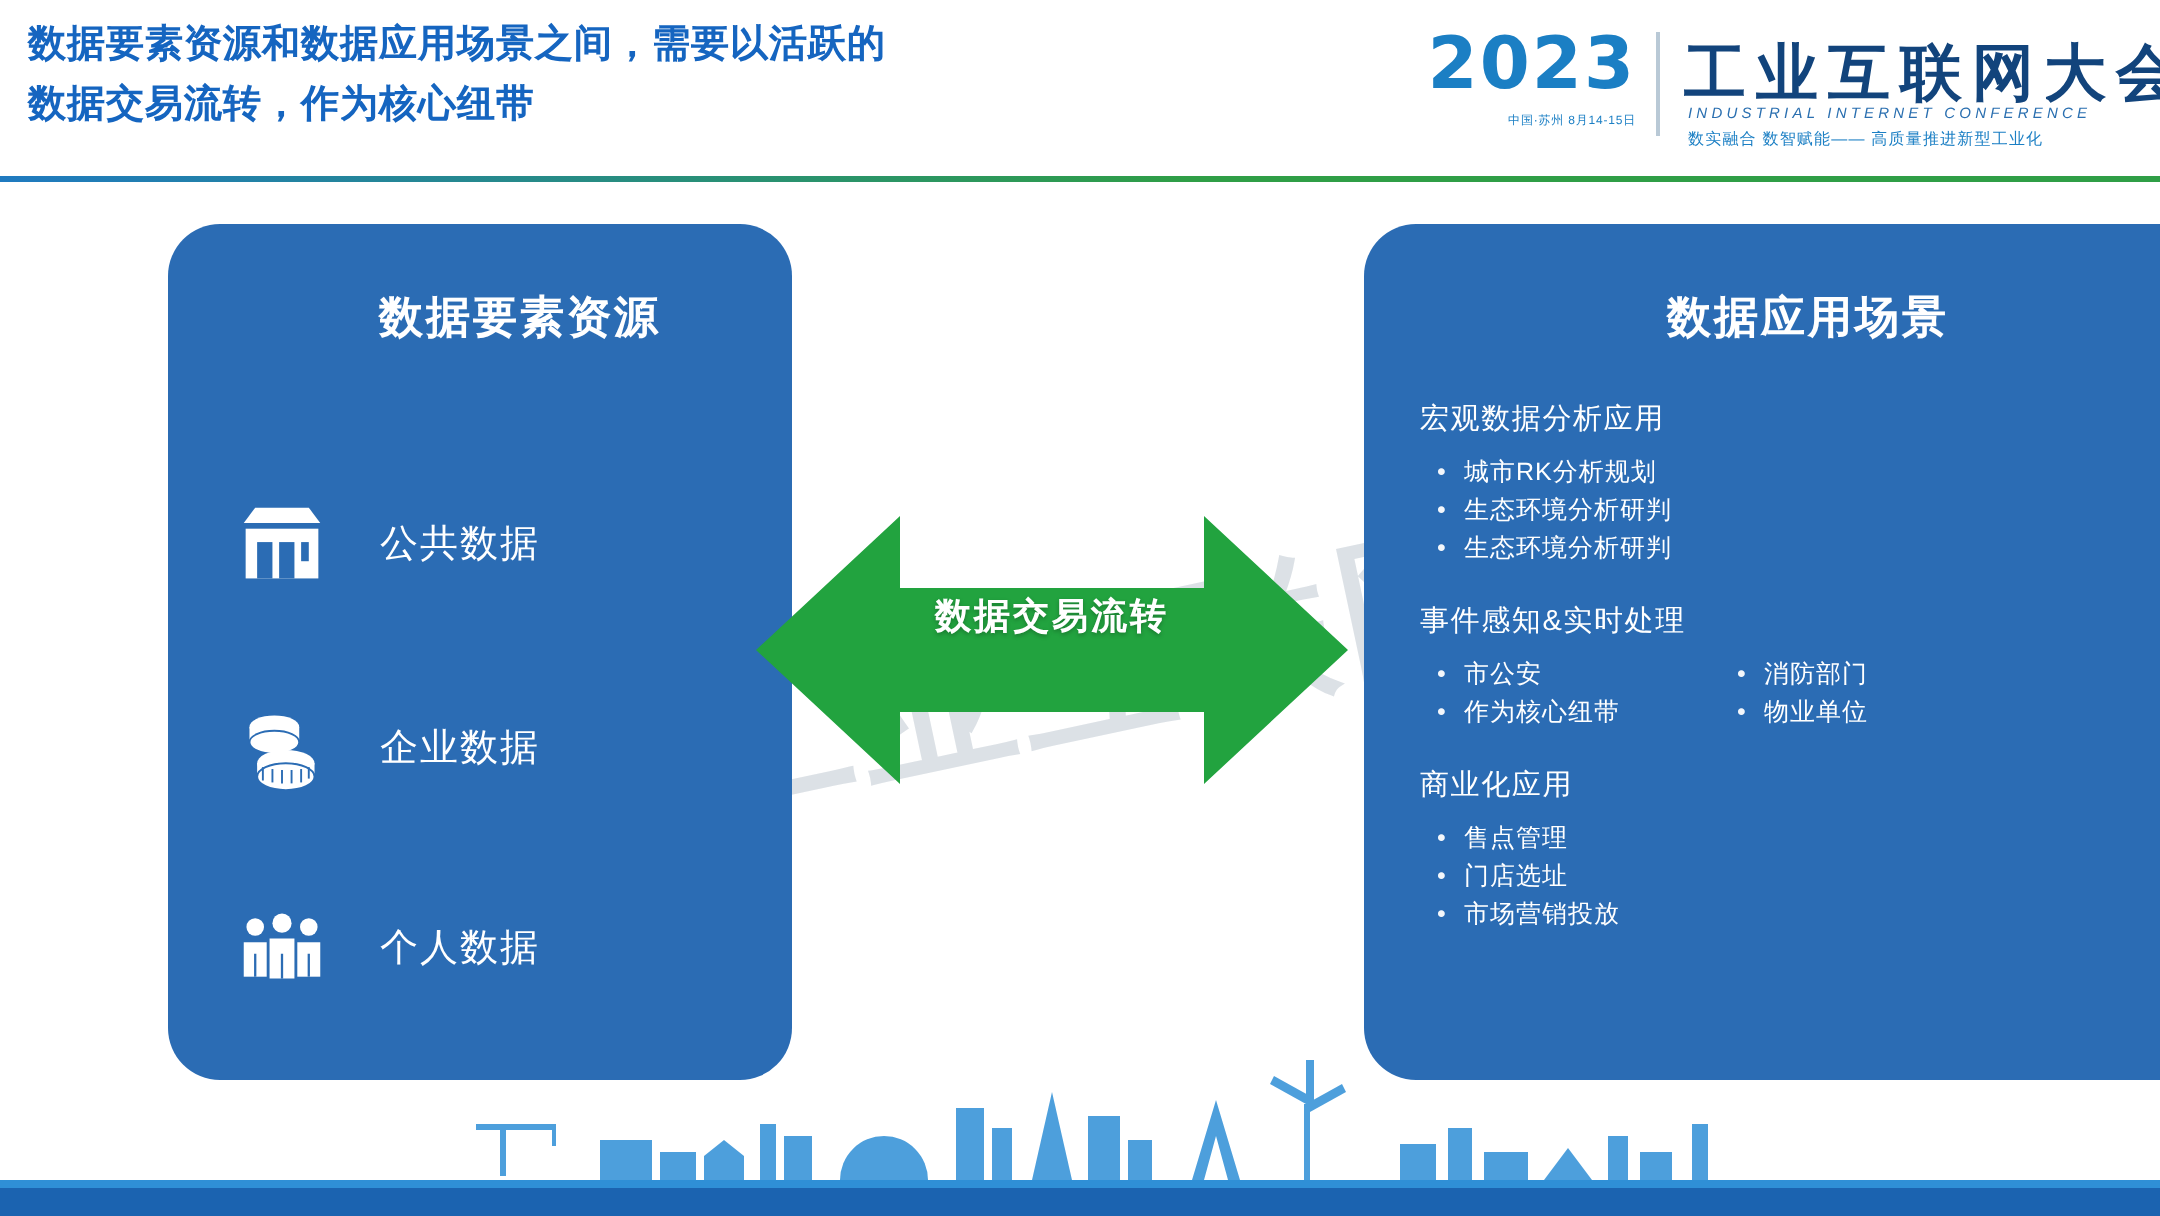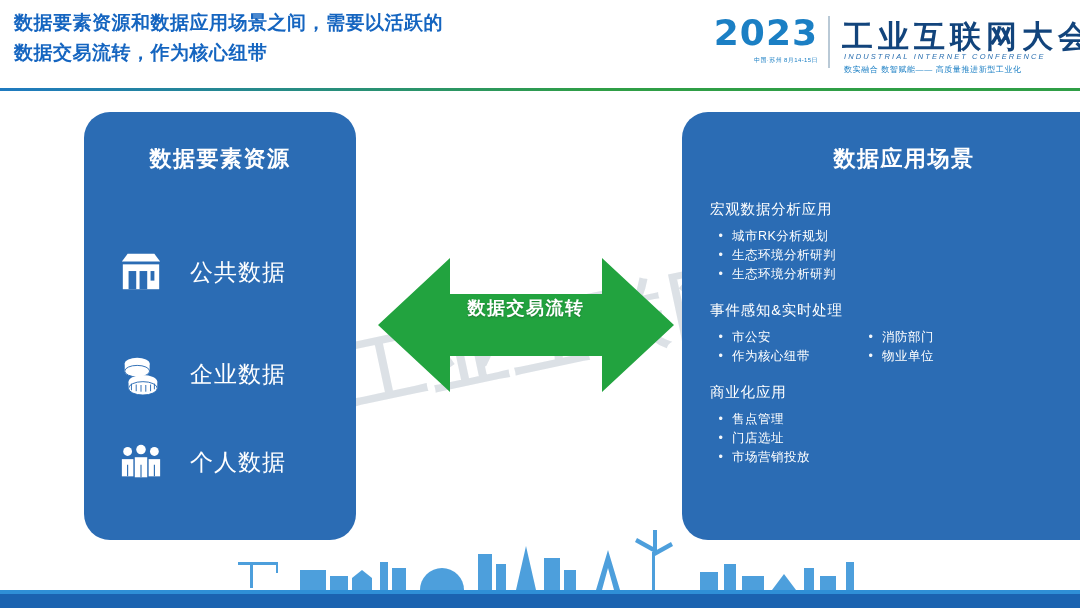--- a/index.html
+++ b/index.html
@@ -7,20 +7,21 @@
     width:1080px;height:608px;overflow:hidden;
     font-family:"Liberation Sans","DejaVu Sans",sans-serif;
     background:#ffffff;position:relative;
   }
   
   #slide{position:absolute;inset:0;background:#fff;overflow:hidden;}
   #title{
     position:absolute;left:14px;top:8px;width:640px;
     color:#1565c0;font-size:19px;font-weight:bold;line-height:30px;
     letter-spacing:.5px;
+    font-family:Liberation Mono, monospace;
   }
   #title .ln{display:block;white-space:nowrap;}
   #header-rule{
     position:absolute;left:0;top:88px;width:1080px;height:3px;
     background:linear-gradient(to right,#1f7ac0 0%,#2f9e46 55%,#2f9e46 100%);
   }
   
   #logo{position:absolute;right:10px;top:12px;width:420px;height:66px;}
   #logo .year{
     position:absolute;left:0;top:0;width:168px;text-align:right;
@@ -48,29 +49,29 @@
   #watermark{
     position:absolute;left:155px;top:285px;width:780px;
     font-size:78px;font-weight:bold;color:rgba(150,165,180,.33);
     transform:rotate(-12deg);white-space:nowrap;letter-spacing:4px;
     pointer-events:none;
   }
   
   .panel{
     position:absolute;background:#2b6cb4;border-radius:26px;color:#fff;
   }
-  #panel-left{left:84px;top:112px;width:272px;height:428px;}
+  #panel-left{left:84px;top:112px;width:272px;height:428px;padding-left:40px;}
   #panel-right{left:682px;top:112px;width:444px;height:428px;}
   .panel-title{
     text-align:center;font-size:22px;font-weight:bold;letter-spacing:1.5px;
     margin-top:32px;
   }
   
   .left-item{position:absolute;left:34px;display:flex;align-items:center;gap:26px;}
-  .left-item .lbl{font-size:23px;letter-spacing:1px;}
+  .left-item .lbl{font-size:19px;letter-spacing:1px;}
   .ico{width:46px;height:44px;display:block;}
   
   #right-body{position:absolute;left:28px;top:88px;width:340px;}
   .sect{margin-bottom:17px;}
   .sect-h{font-size:14.5px;letter-spacing:.8px;margin:0 0 8px 0;}
   .bul{font-size:12.5px;line-height:19px;letter-spacing:.5px;display:flex;}
   .bul .dot{width:22px;flex:none;text-align:center;opacity:.95;}
   .two-col{display:flex;}
   .two-col .col{width:150px;}
   
@@ -137,21 +138,21 @@
             <line x1="24" y1="34.5" x2="24" y2="41.5"></line>
               <line x1="29" y1="34.5" x2="29" y2="41.5"></line>
             <line x1="34" y1="34" x2="34" y2="41"></line>
               <line x1="38" y1="33" x2="38" y2="39"></line>
           </g>
         </svg>
       </span>
       <span class="lbl">企业数据</span>
     </div>
 
-    <div class="left-item" style="top:328px">
+    <div class="left-item" style="top:340px">
       <span class="ico">
         <svg viewBox="0 0 48 46" width="46" height="44">
           <g fill="#fff">
             <circle cx="10" cy="12" r="4.6"></circle>
               <path d="M4 20h12v18H4z"></path>
             <circle cx="24" cy="10" r="5"></circle>
               <path d="M17.5 18h13v21h-13z"></path>
             <circle cx="38" cy="12" r="4.6"></circle>
               <path d="M32 20h12v18H32z"></path>
           </g>

